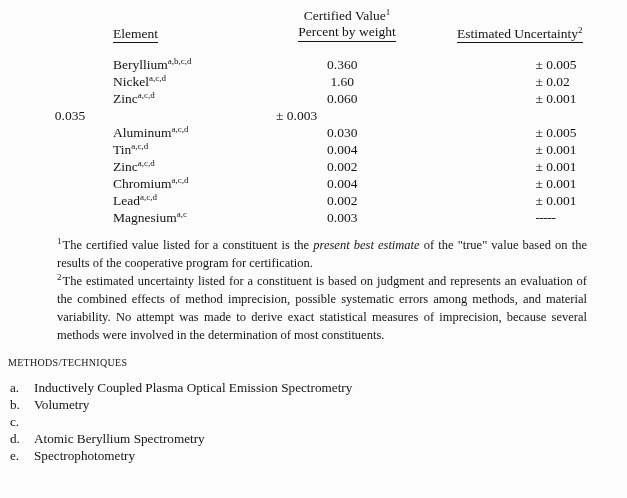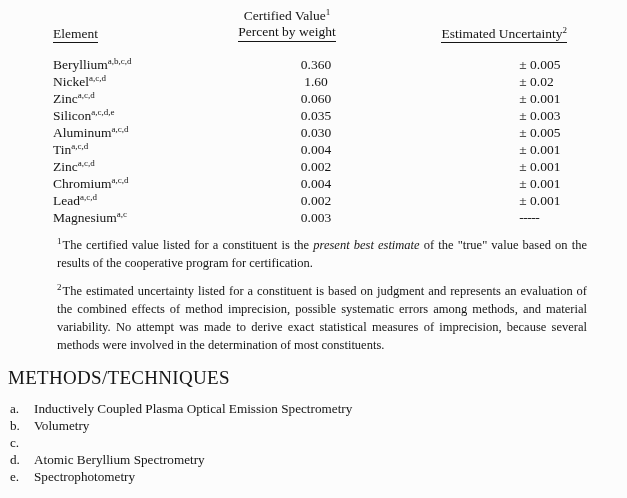--- a/index.html
+++ b/index.html
@@ -9,38 +9,38 @@
     width:627px; height:498px;
     background:#fcfcfc;
     color:#151515;
     font-family:"Liberation Serif", serif;
     overflow:hidden;
     padding-top:8px;
   }
   
   .cert-table { font-size:13.5px; }
   .thead { display:flex; align-items:flex-end; }
-  .c1 { margin-left:53px; width:164px; text-align:left; }
+  .c1 { margin-left:113px; width:164px; text-align:left; }
   .c2 { width:140px; text-align:center; }
-  .c3 { margin-left:40px; width:170px; text-align:right; }
+  .c3 { margin-left:40px; width:170px; text-align:left; }
   .ul { border-bottom:1.3px solid #151515; padding-bottom:1px; }
   .h2line { display:inline-block; }
   sup.mk { font-size:9px; vertical-align:super; line-height:0; letter-spacing:0; }
   .trows { margin-top:14px; }
   .trow { display:flex; line-height:17px;gap:38px; }
   .trow .c3 { text-align:left; padding-left:58px;font-family:Liberation Serif, serif; }
   .dash-cell { letter-spacing:-0.5px; }
   
   .footnotes { margin-left:57px; width:530px; margin-top:10px;
                font-size:12.5px; line-height:18px; text-align:justify; }
-  .footnote + .footnote { margin-top:10px; }
+  .footnote + .footnote { }
   .footnote sup.mk { margin-right:1px; }
   .footnote i { }
   
-  .methods-heading { margin-left:8px; margin-top:13px; font-size:19px; letter-spacing:0.3px; }
+  .methods-heading { margin-left:8px; margin-top:13px; font-size:10px; letter-spacing:0.3px; }
   .method-list { margin-left:10px; margin-top:11px; font-size:13.2px; line-height:17px; }
   .mitem { display:flex; }
   .mletter { width:24px; flex:0 0 24px; }
 </style>
 </head>
 <body>
 
 <div class="page">
 
   <div class="cert-table">
@@ -67,21 +67,20 @@
         <div class="c1"><span>Nickel</span><sup class="mk">a,c,d</sup></div>
         <div class="c2">1.60</div>
         <div class="c3">± 0.02</div>
       </div>
       <div class="trow">
         <div class="c1"><span>Zinc</span><sup class="mk">a,c,d</sup></div>
         <div class="c2">0.060</div>
         <div class="c3">± 0.001</div>
       </div>
       <div class="trow">
-        <div class="c1"><span>Silicon</span><sup class="mk">a,c,d,e</sup></div>
         <div class="c2">0.035</div>
         <div class="c3">± 0.003</div>
       </div>
       <div class="trow">
         <div class="c1"><span>Aluminum</span><sup class="mk">a,c,d</sup></div>
         <div class="c2">0.030</div>
         <div class="c3">± 0.005</div>
       </div>
       <div class="trow">
         <div class="c1"><span>Tin</span><sup class="mk">a,c,d</sup></div>

